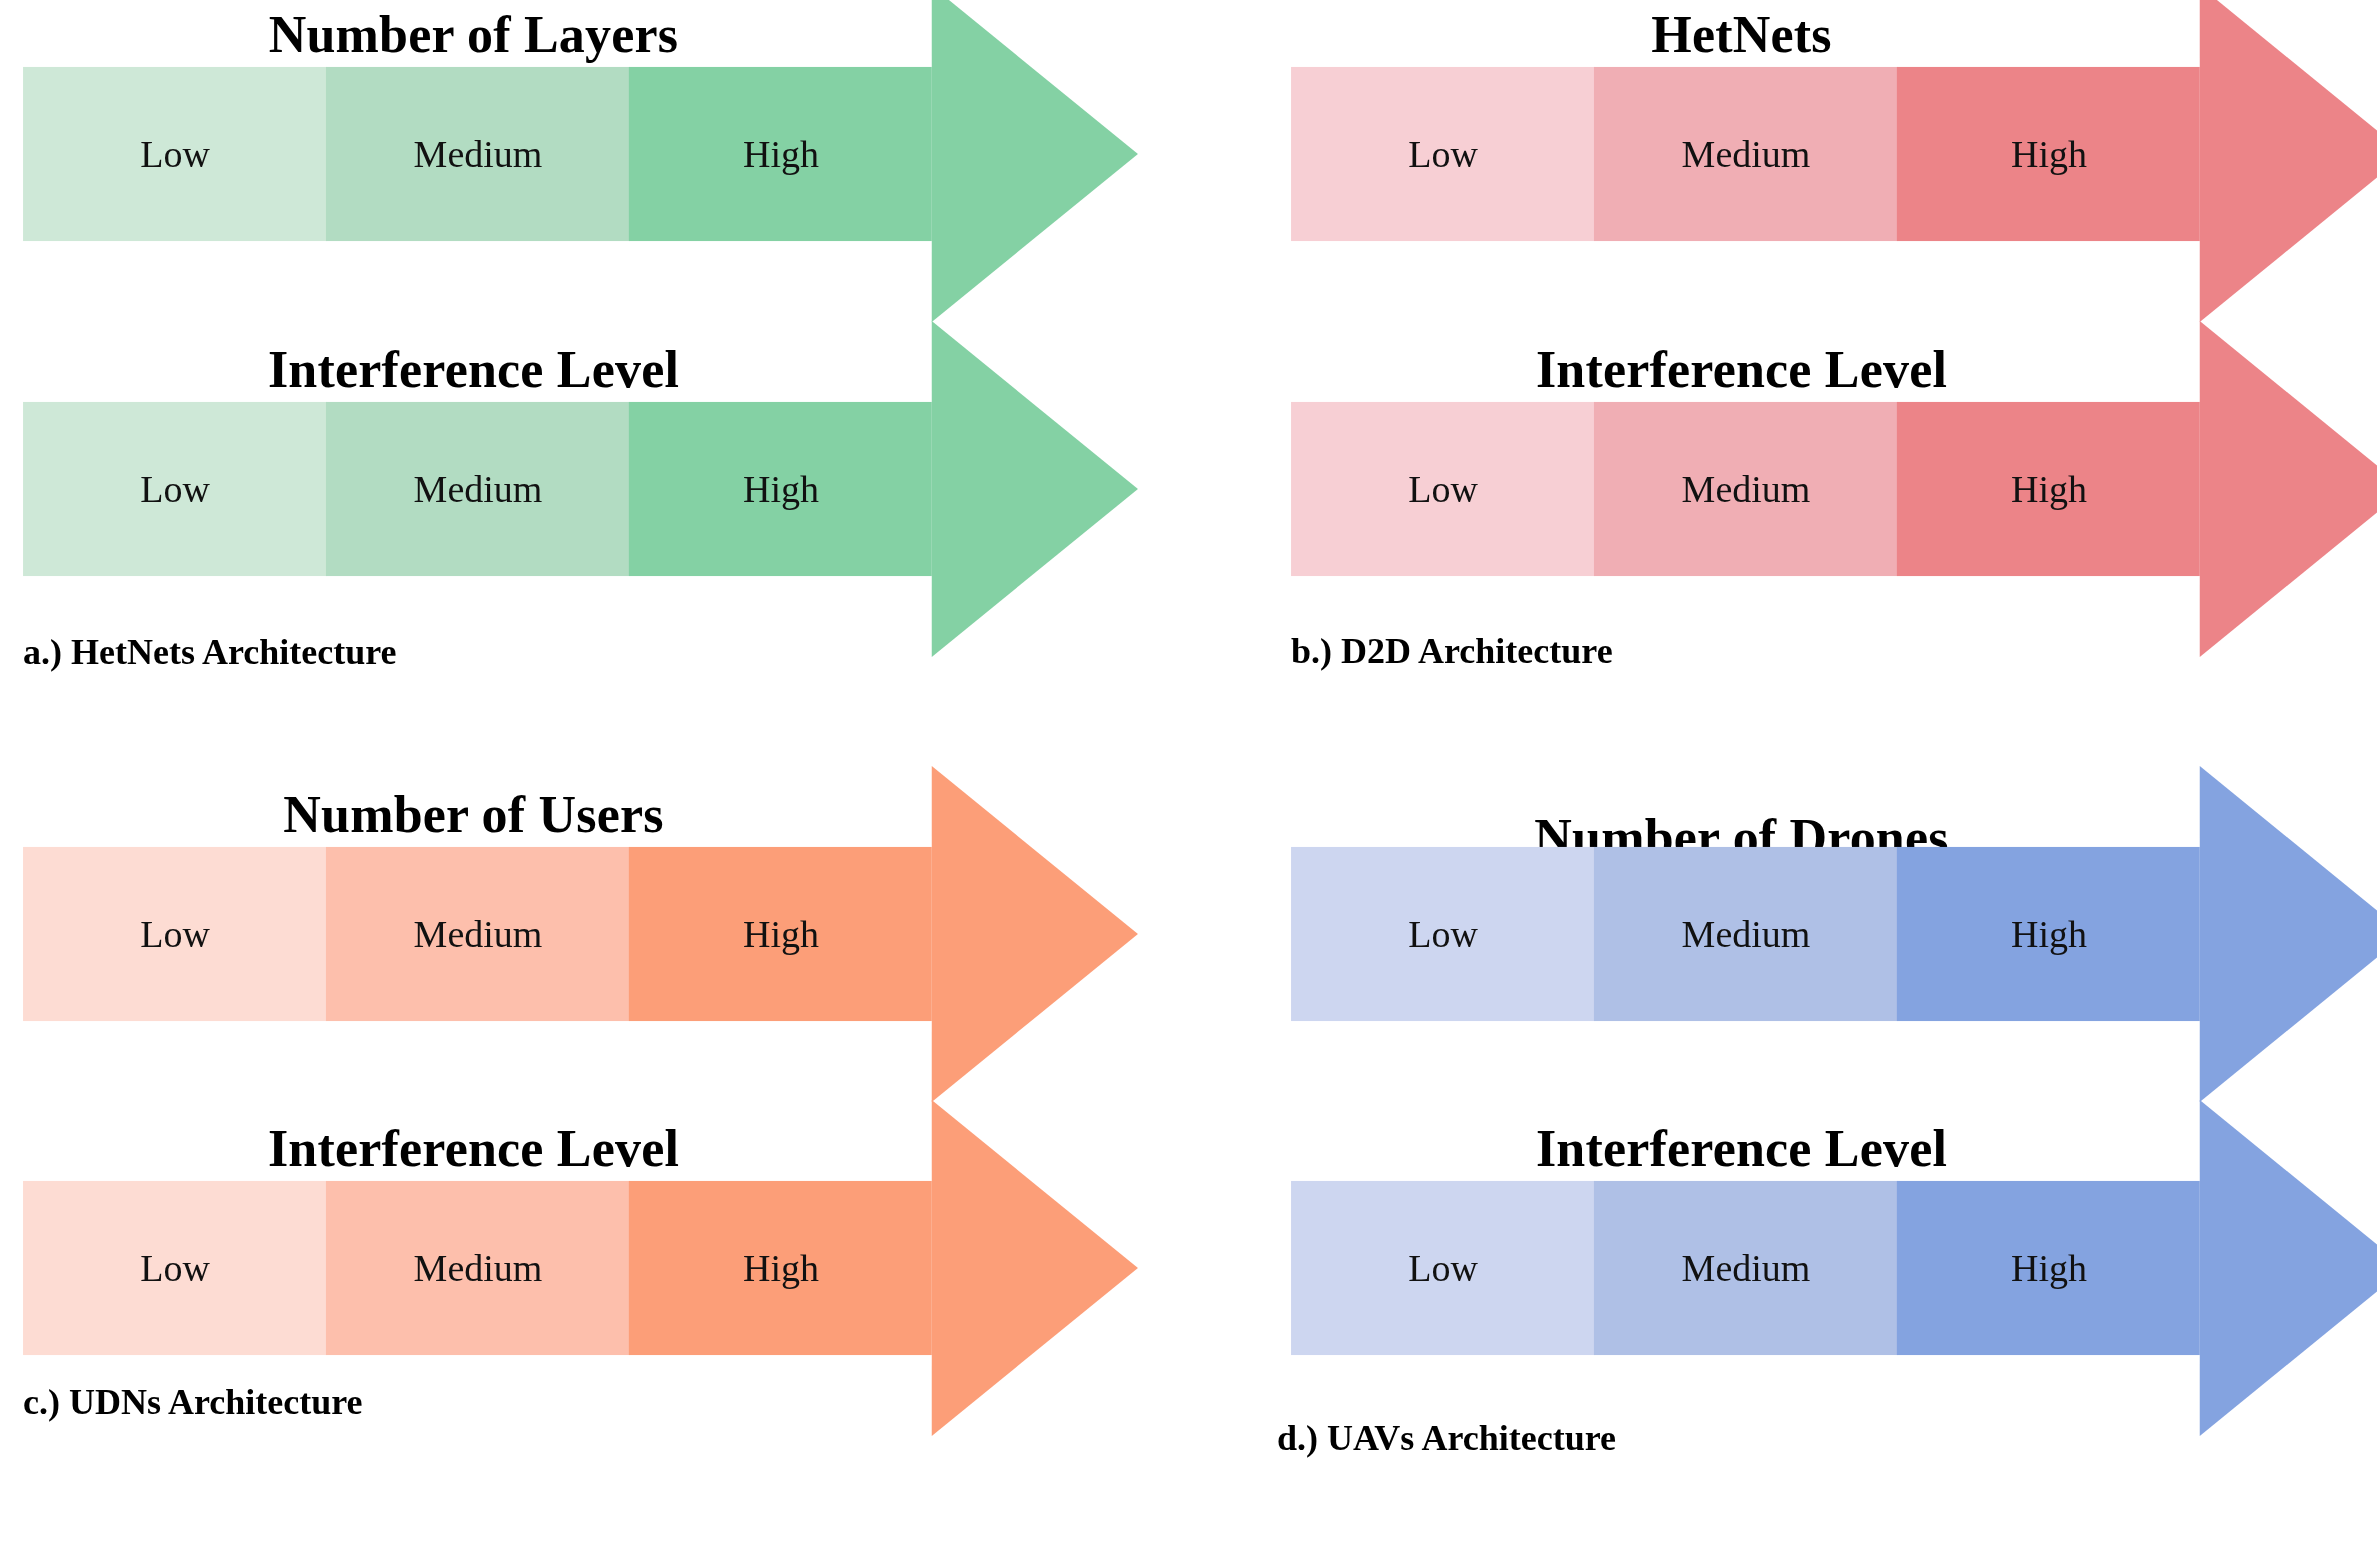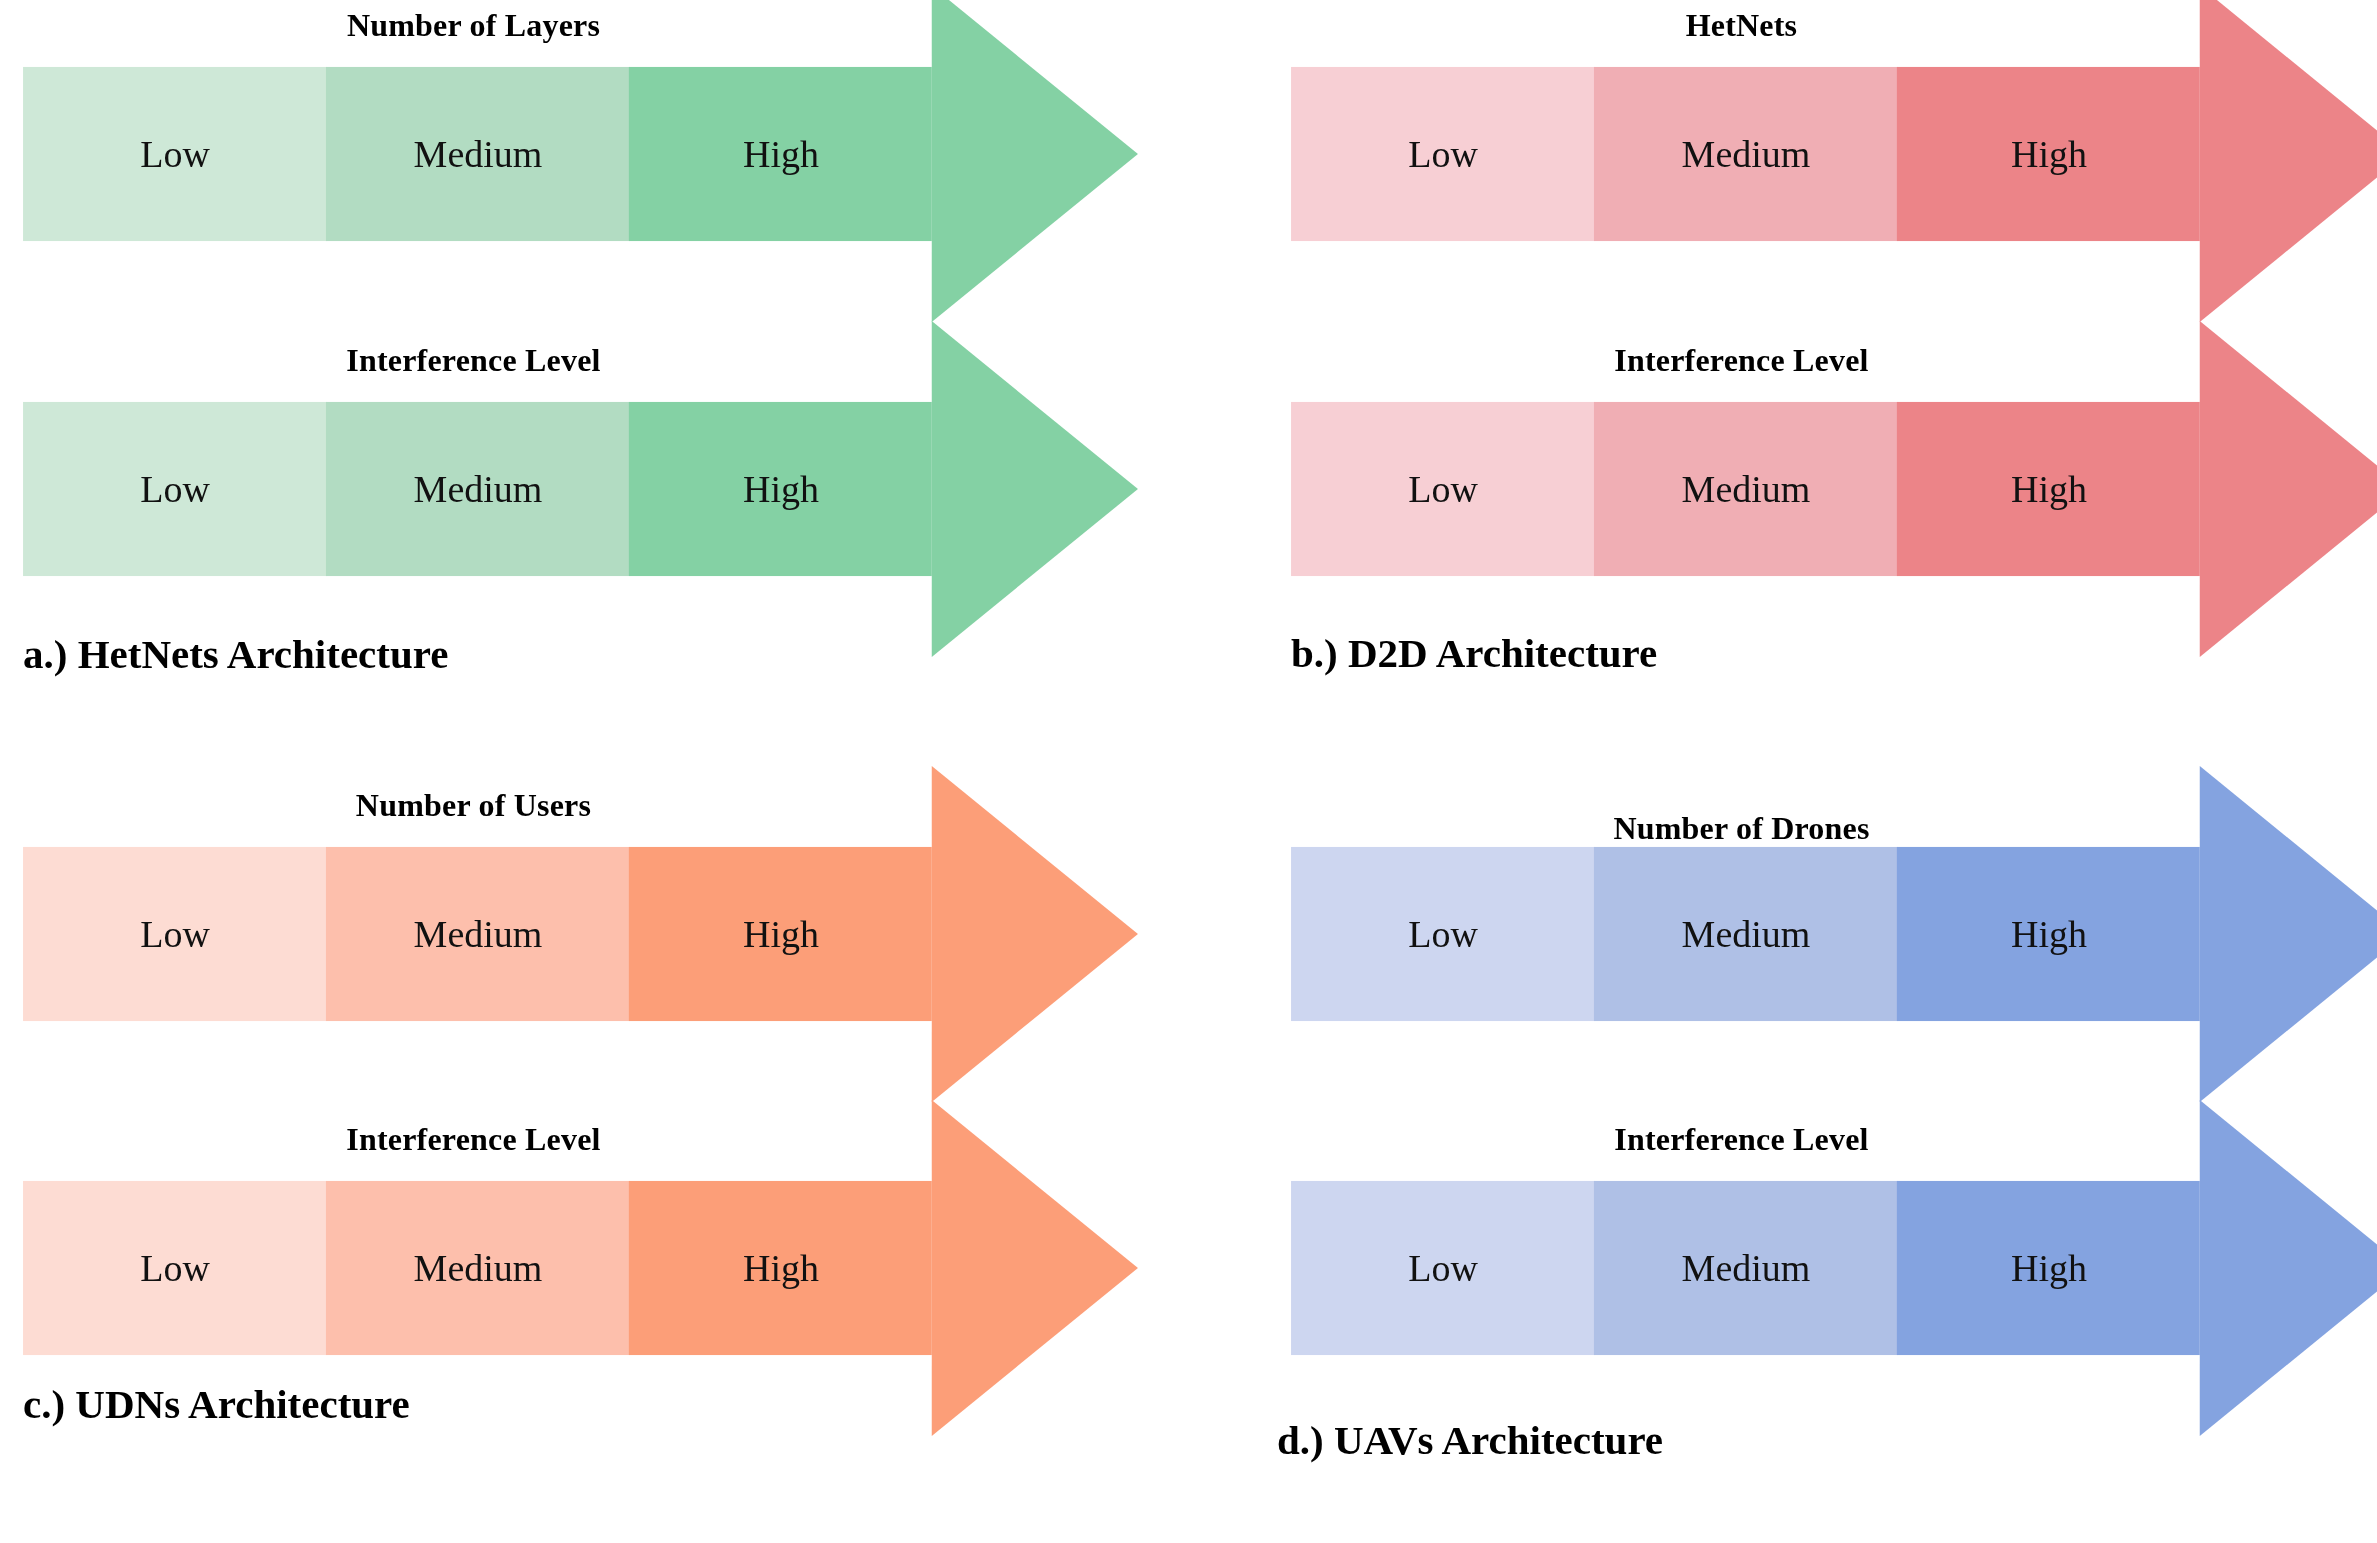--- a/index.html
+++ b/index.html
@@ -31,21 +31,21 @@
   .arrow-block {
     position: absolute;
   }
 
   .arrow-title {
     position: absolute;
     left: 0;
     width: 901px;
     text-align: center;
     font-weight: bold;
-    font-size: 32px;
+    font-size: 52px;
     letter-spacing: 0.2px;
     color: #000000;
     white-space: nowrap;
     line-height: 1;
   }
 
   .arrow-svg-wrap {
     position: absolute;
     left: 0;
     top: 0;
@@ -58,21 +58,21 @@
     font-size: 38px;
     color: #111111;
     white-space: nowrap;
     line-height: 1;
     transform: translate(-50%, -50%);
   }
 
   .panel-caption {
     position: absolute;
     font-weight: bold;
-    font-size: 41px;
+    font-size: 36px;
     color: #000000;
     white-space: nowrap;
     line-height: 1;
   }
 </style>
 </head>
 <body>
 
 <div id="figure">
     <div class="panel">

